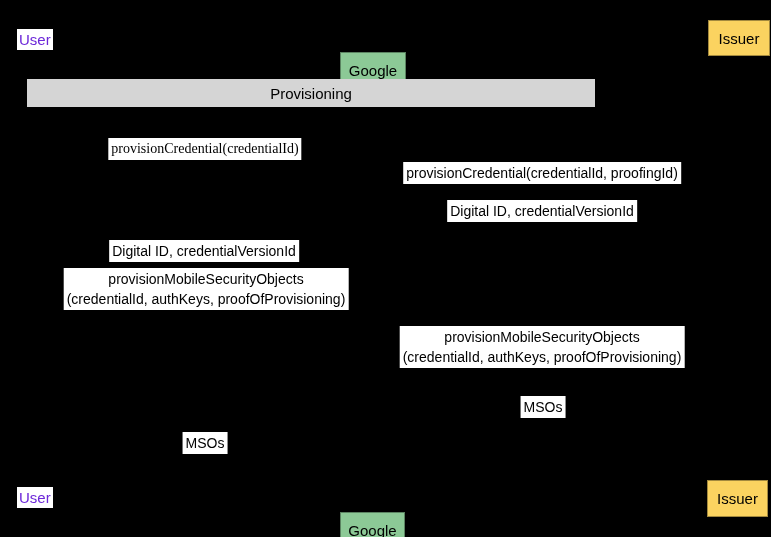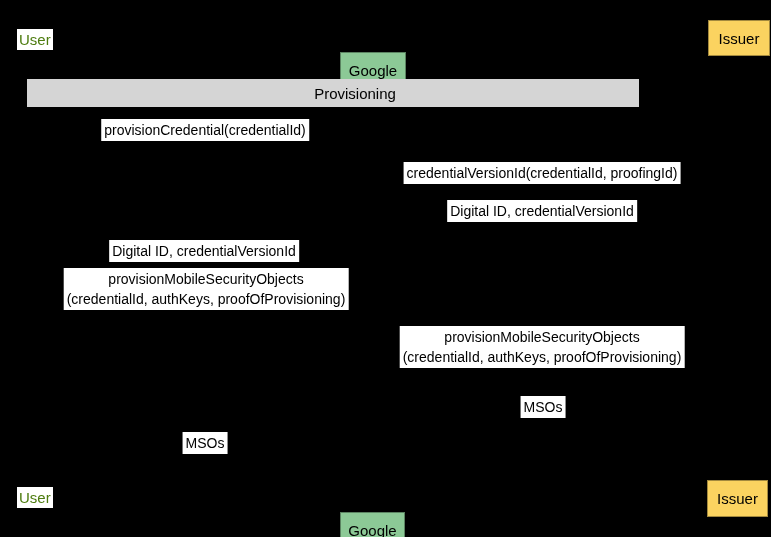--- a/index.html
+++ b/index.html
@@ -22,21 +22,21 @@
     position: absolute;
     display: flex; align-items: center; justify-content: center;
     color: #000000; font-size: 15px;
     border: 1px solid rgba(0,0,0,0.35);
     box-sizing: border-box;
   }
   .actor-google { background: #8CC996; margin-top: 32px; }
   .actor-issuer { background: #FBD360; margin-left: 28px; }
   .actor-plain {
     position: absolute;
-    background: #FFFFFF; color: #4d7c0f;
+    background: #FFFFFF; color: #6d28d9;
     font-size: 15px; line-height: 21px; padding: 0 2px;
   }
 
   .frame-band {
     position: absolute;
     background: #D5D5D5; color: #000000;
     display: flex; align-items: center; justify-content: center;
     font-size: 15px;
   }
 
@@ -57,30 +57,30 @@
 <div class="diagram">
 
   <div class="lifeline" style="left:36px;"></div>
   <div class="lifeline" style="left:373px;"></div>
   <div class="lifeline" style="left:711px;"></div>
 
   <div class="actor-plain" style="left:17px; top:29px;">User</div>
   <div class="actor-box actor-google" style="left:340px; top:20px; width:66px; height:36px;">Google</div>
   <div class="actor-box actor-issuer" style="left:680px; top:20px; width:62px; height:36px;">Issuer</div>
 
-  <div class="frame-band" style="left:27px; top:79px; width:568px; height:28px;padding-left:44px;">
+  <div class="frame-band" style="left:27px; top:79px; width:568px; height:28px;">
     <span>Provisioning</span>
   </div>
 
-  <div class="msg" style="left:205px; top:119px;">
+  <div class="msg" style="left:205px; top:138px;font-family:Liberation Serif, serif;">
     <div>provisionCredential(credentialId)</div>
   </div>
 
   <div class="msg" style="left:542px; top:162px;">
-    <div>credentialVersionId(credentialId, proofingId)</div>
+    <div>provisionCredential(credentialId, proofingId)</div>
   </div>
 
   <div class="msg" style="left:542px; top:200px;">
     <div>Digital ID, credentialVersionId</div>
   </div>
 
   <div class="msg" style="left:204px; top:240px;">
     <div>Digital ID, credentialVersionId</div>
   </div>
 

